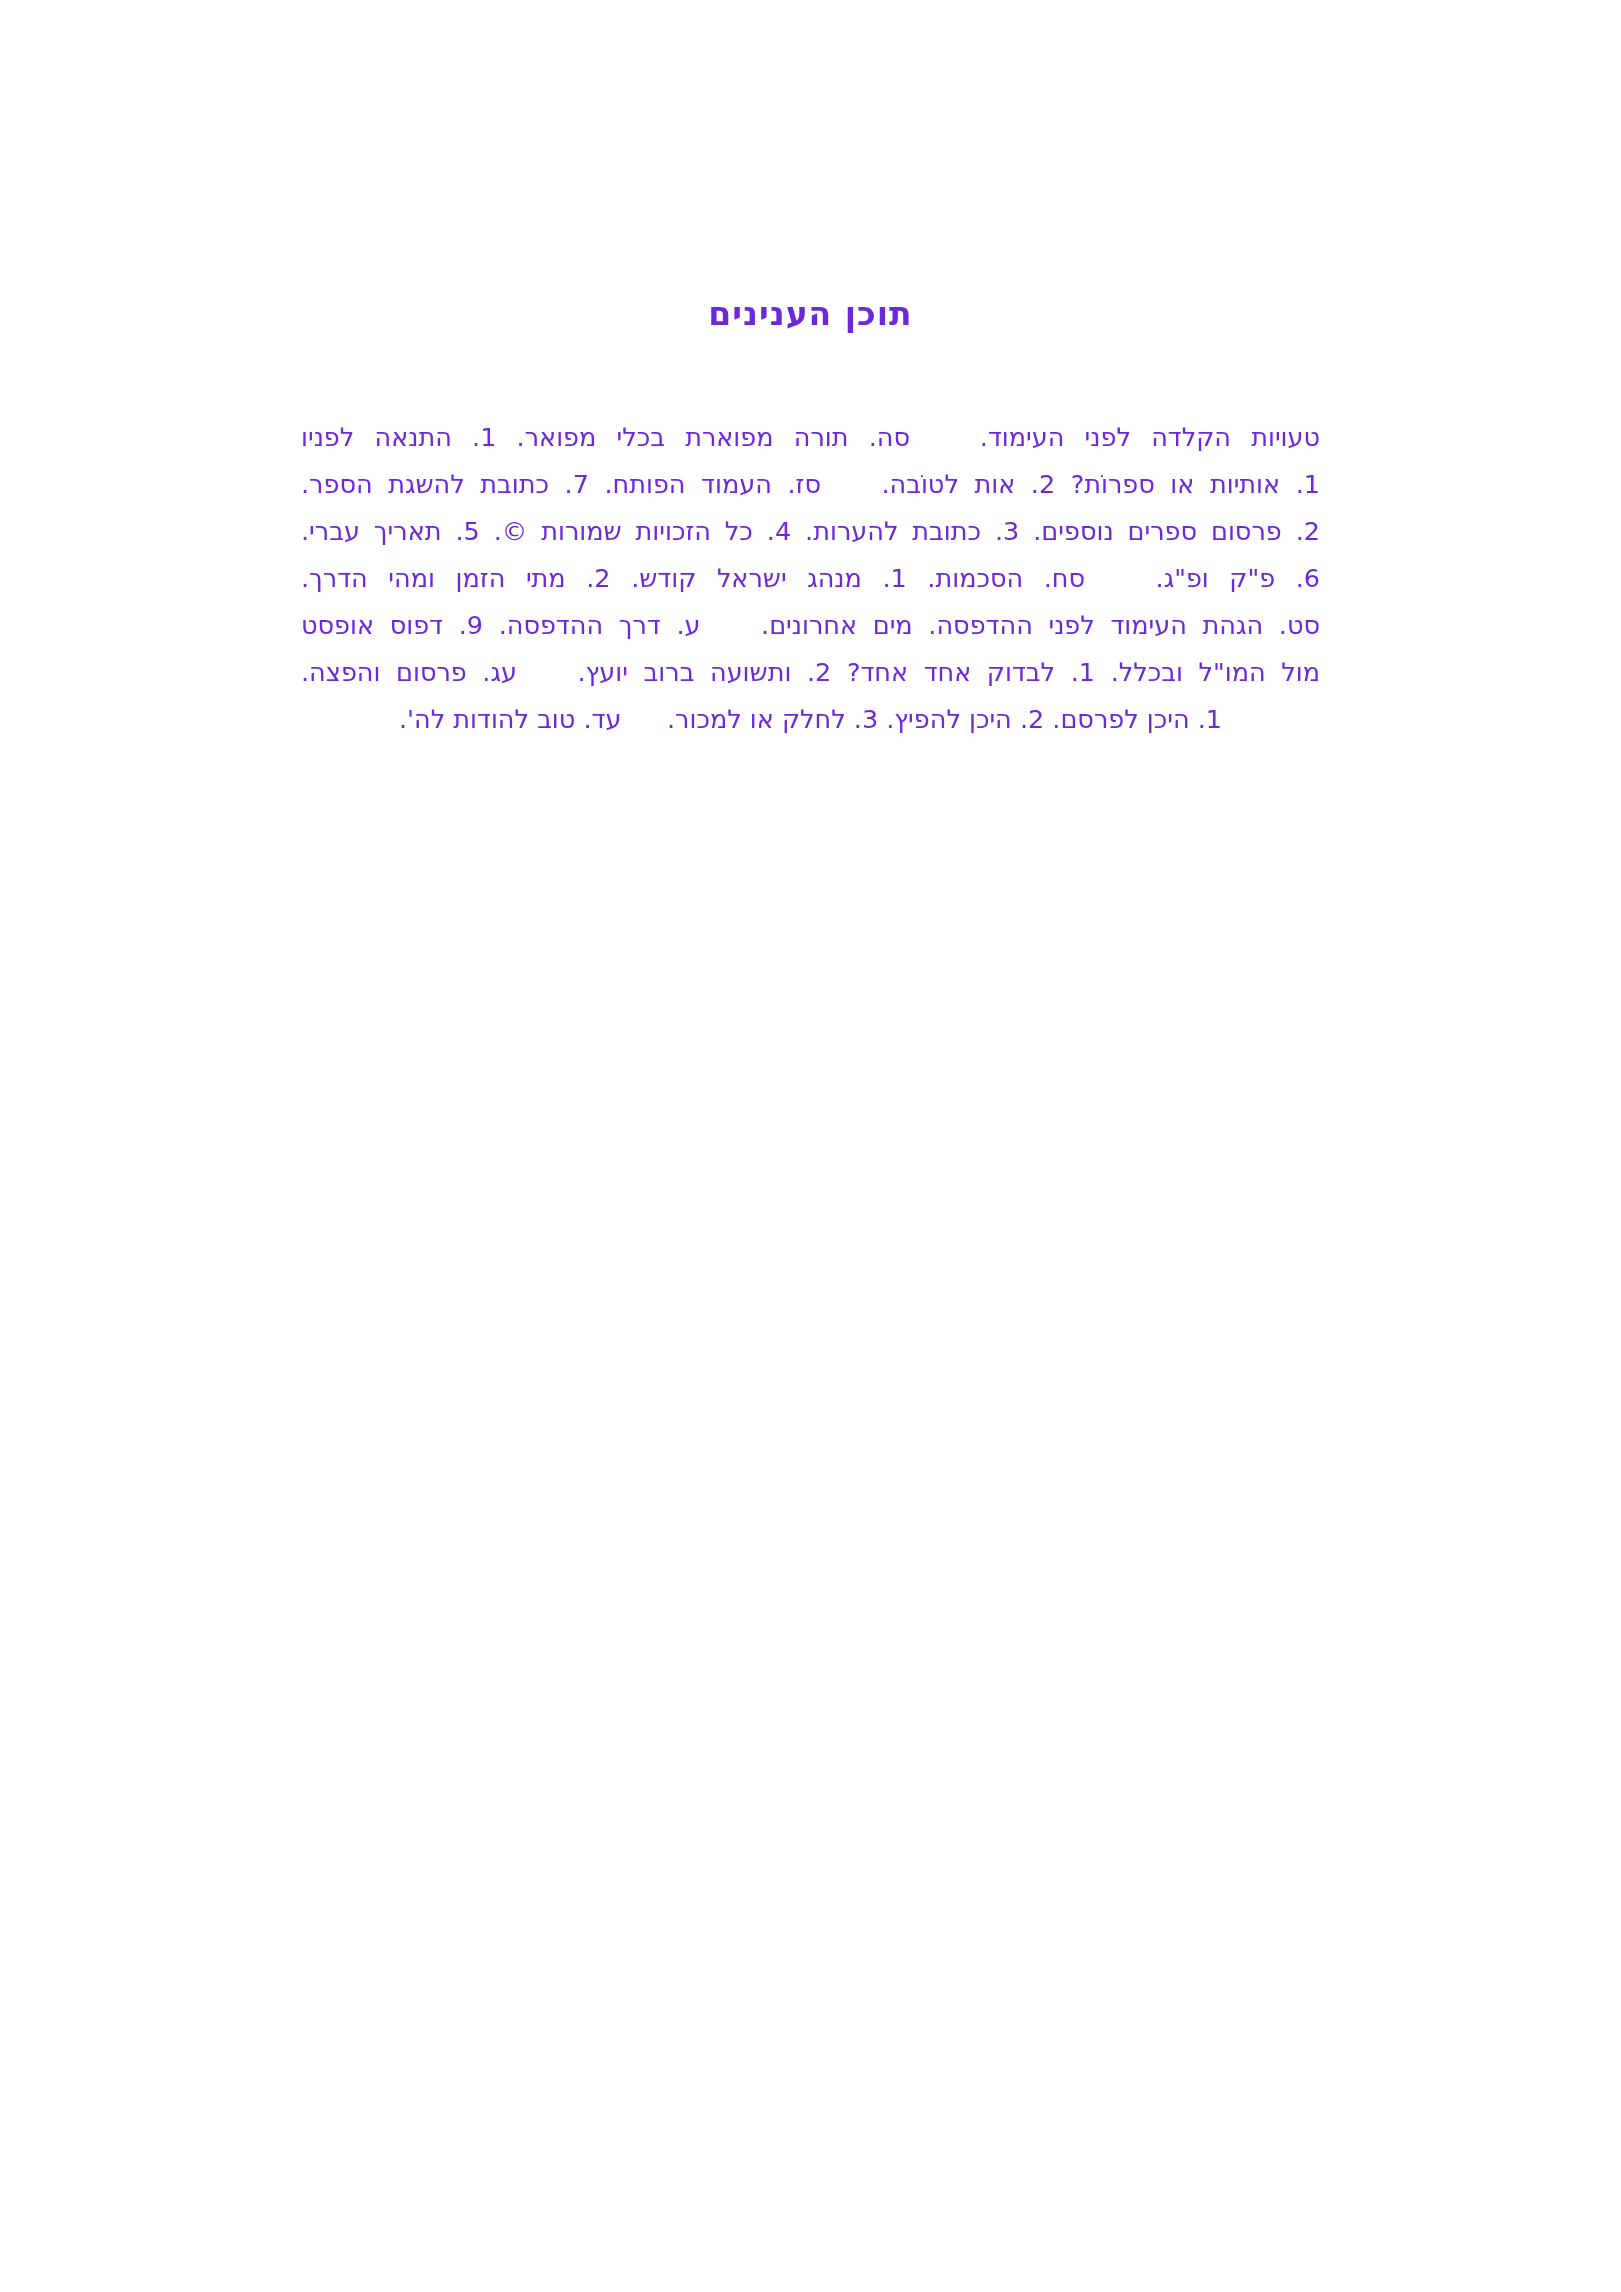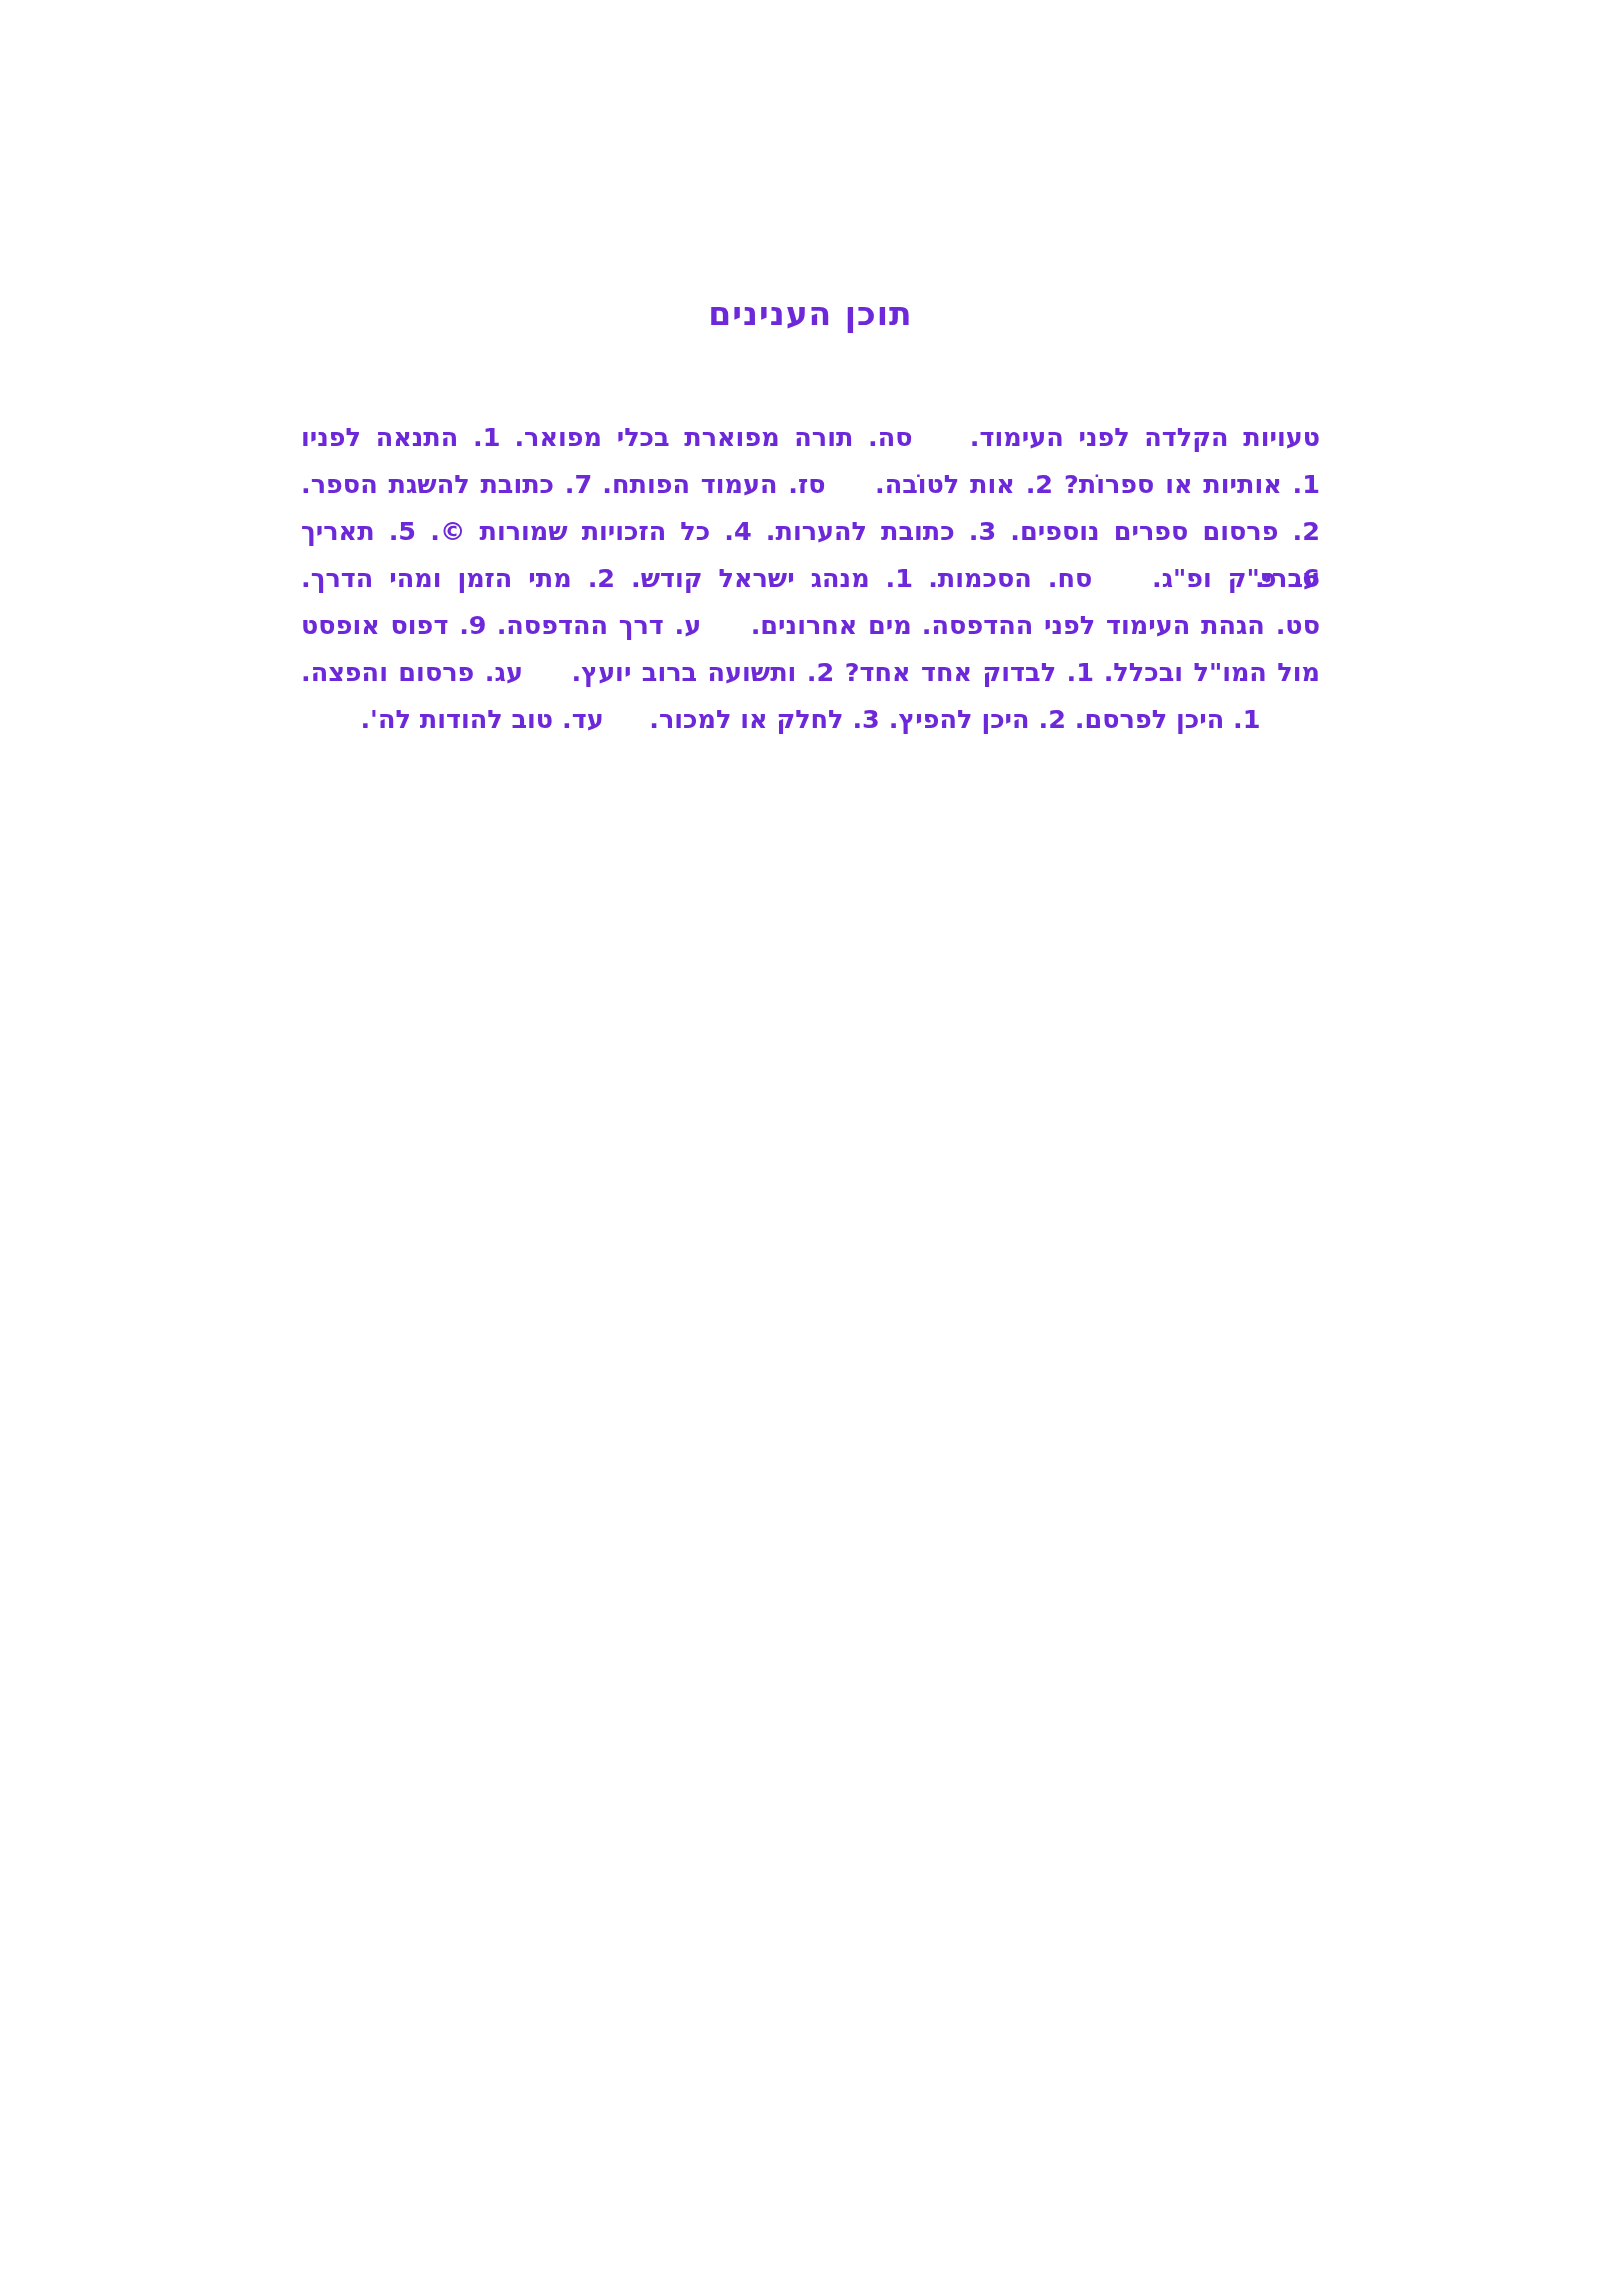--- a/index.html
+++ b/index.html
@@ -37,22 +37,22 @@
   }
   .toc-line {
     height: 47px;
     line-height: 47px;
     text-align: justify;
     text-align-last: justify;
   }
   .toc-line.center {
     text-align-last: center;
   }
-  .seg { font-weight: 700; }
-  .seg.bold { font-weight: 700; }
+  .seg { font-weight: 400; }
+  .seg.bold { font-weight: 400; }
   .gap {
     display: inline-block;
     width: 1.15em;
     height: 1px;
   }
 </style>
 </head>
 <body>
 
 <div class="page">

